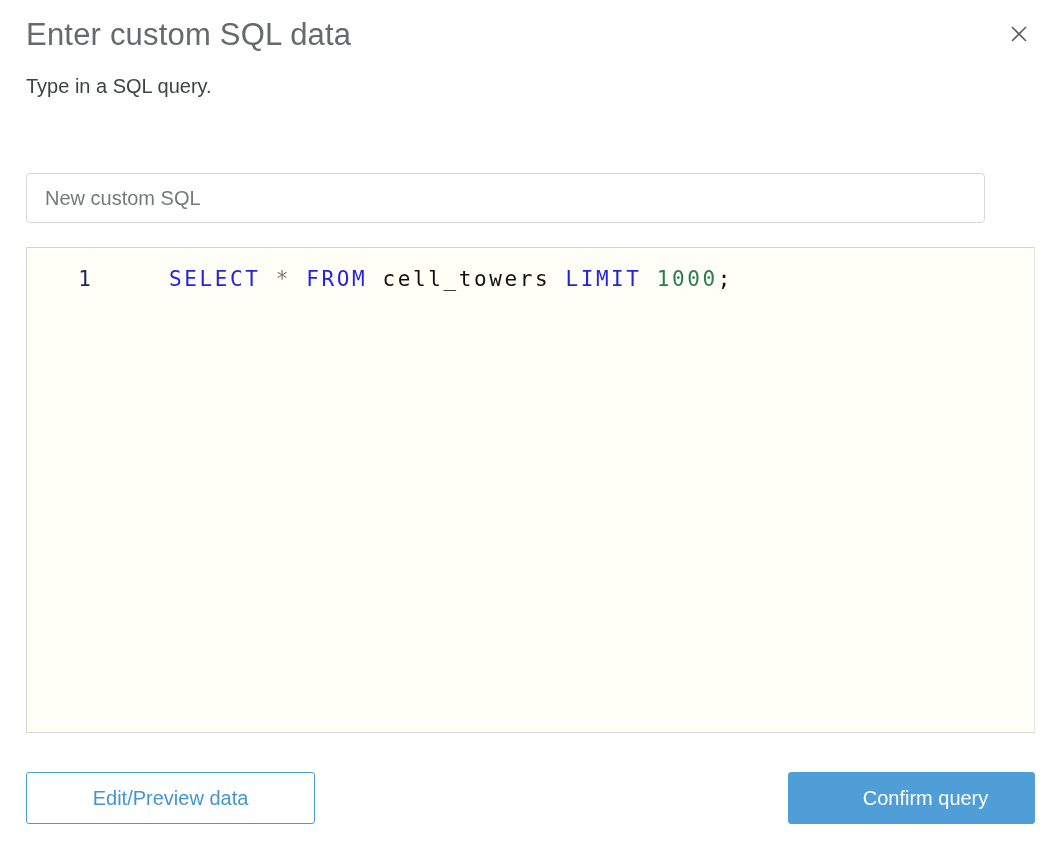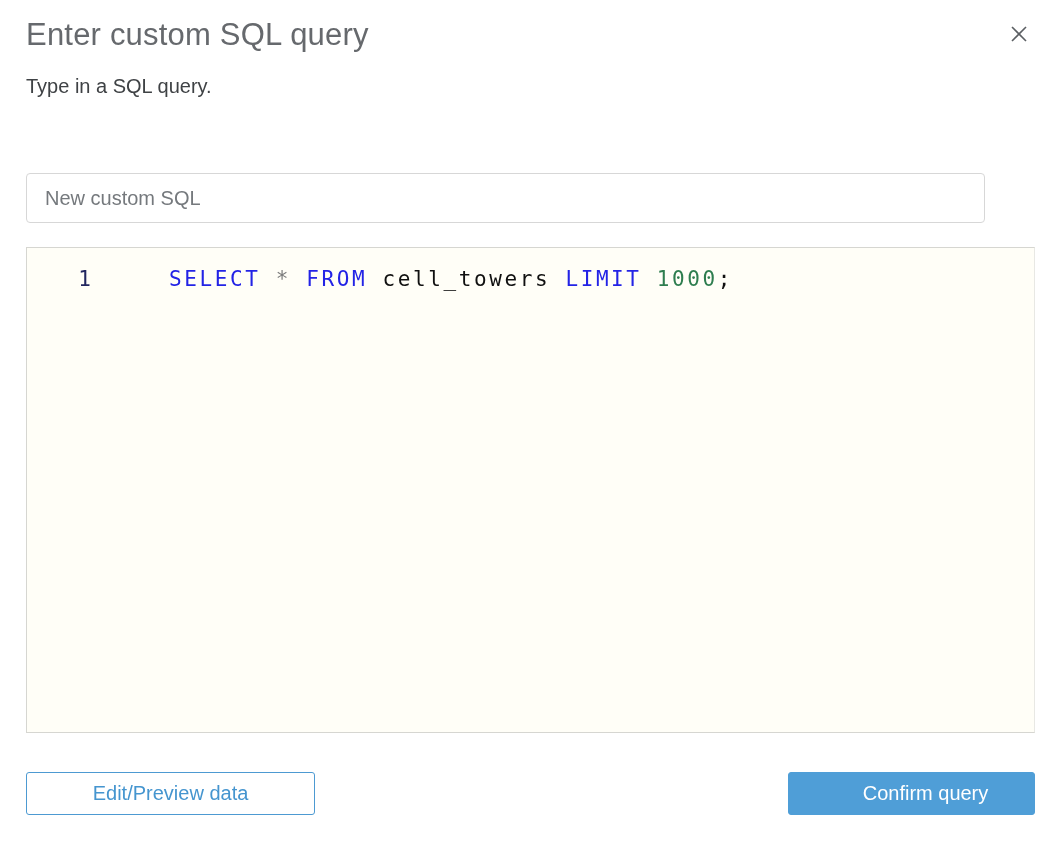--- a/index.html
+++ b/index.html
@@ -65,21 +65,21 @@
     margin-left: 78px;
     letter-spacing: 2.6px;
     color: #101010;
   }
   .tok-kw  { color: #2323e6; }
   .tok-op  { color: #7b7b7b; }
   .tok-num { color: #2e7d4f; }
   .tok-plain { color: #101010; }
 
   .btn {
-    position: absolute; top: 772px; height: 43px;
+    position: absolute; top: 772px; height: 52px;
     border-radius: 3px;
     font-family: "Liberation Sans", sans-serif;
     font-size: 20px;
     display: flex; align-items: center; justify-content: center;
     cursor: pointer;
   }
   .btn-secondary {
     left: 26px; width: 289px;
     background: #ffffff;
     border: 1px solid #4d9ad2;
@@ -91,21 +91,21 @@
     border: 1px solid #4f9ed7;
     color: #ffffff;
     padding-left: 28px;
   }
 </style>
 </head>
 <body>
 
 <div class="dialog">
 
-  <h1 class="page-title">Enter custom SQL query</h1>
+  <h1 class="page-title">Enter custom SQL data</h1>
 
   <button class="close-btn" aria-label="Close">
     <span style="display:flex;">
       <svg width="20" height="20" viewBox="0 0 20 20">
         <line x1="3" y1="3" x2="17" y2="17" stroke="#5b5f63" stroke-width="1.6"></line>
         <line x1="17" y1="3" x2="3" y2="17" stroke="#5b5f63" stroke-width="1.6"></line>
       </svg>
     </span>
   </button>
 

